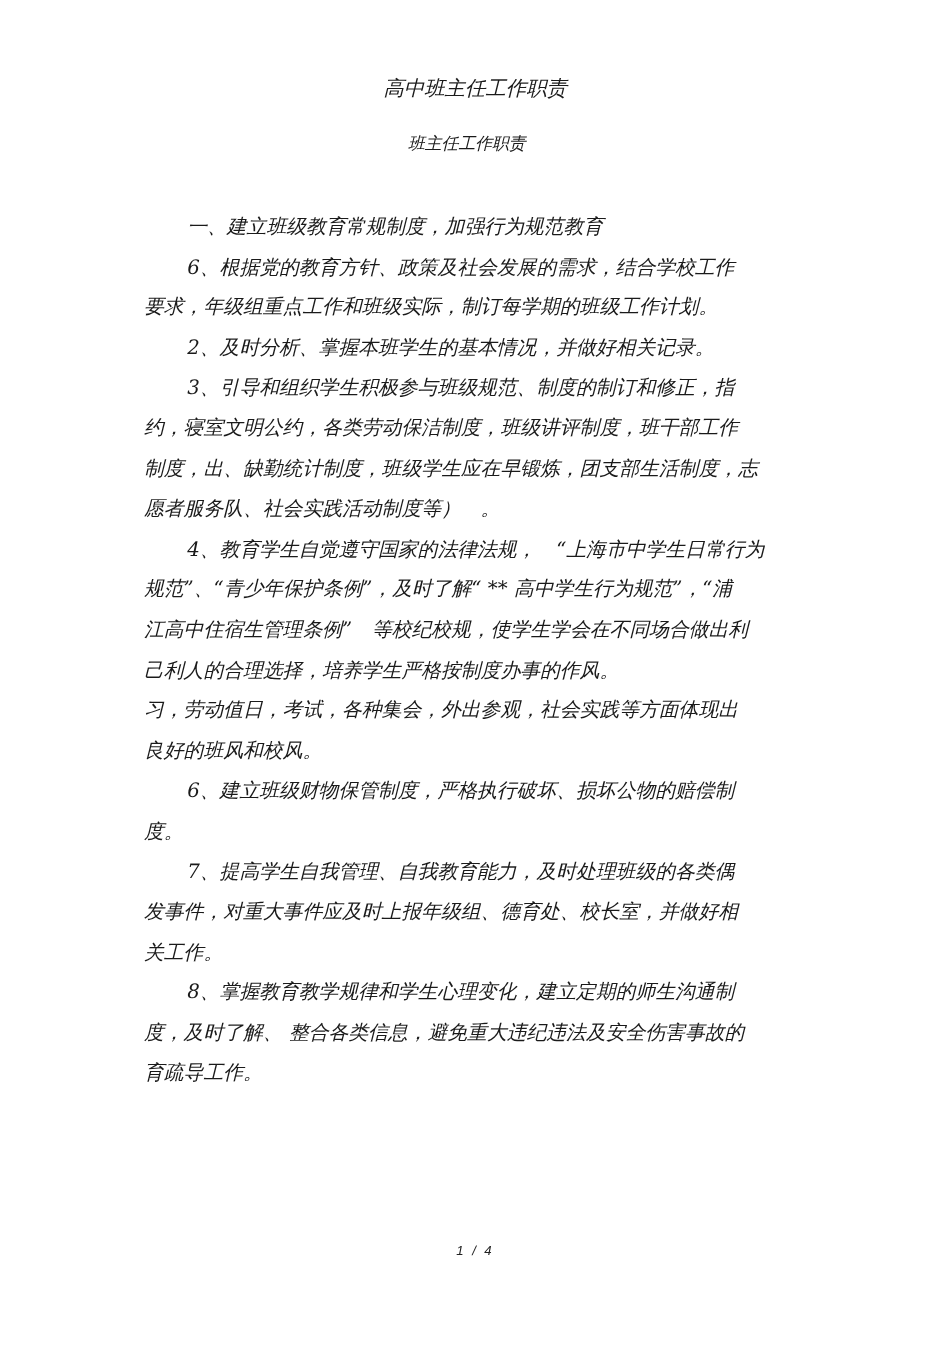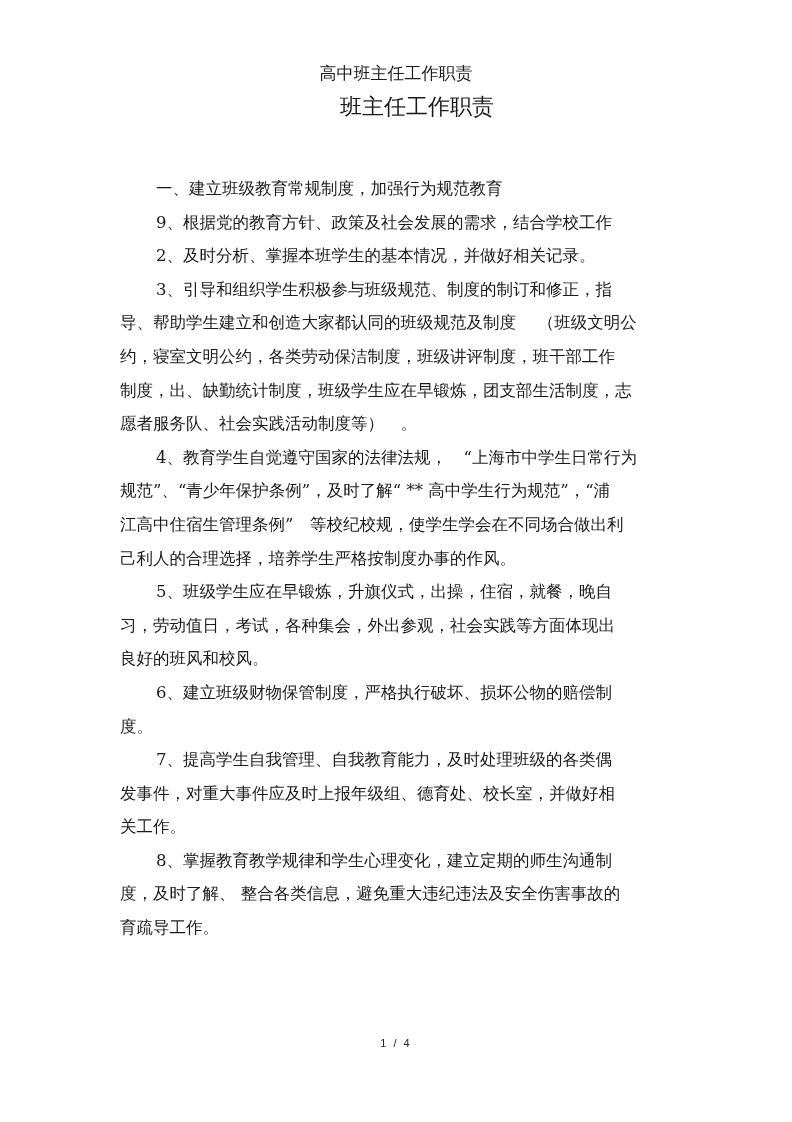--- a/index.html
+++ b/index.html
@@ -1,48 +1,47 @@
 <!DOCTYPE html>
 <html><head>
 <meta charset="utf-8">
 <style>
   html, body { margin: 0; padding: 0; background: #ffffff; }
   body { width: 792px; height: 1122px; position: relative; overflow: hidden;
          font-family: "DejaVu Serif", "Liberation Serif", serif; color: #1a1a1a; }
-  .page { position: absolute; left: 0; top: 0; width: 792px; height: 1122px; }
+  .page { position: absolute; left: 0; top: 0; width: 792px; height: 1122px; font-style: italic; }
   .title1 { position: absolute; top: 62px; left: 0; width: 792px; text-align: center;
             font-size: 17px; letter-spacing: 0px; }
-  .title2 { position: absolute; top: 92px; left: 340px; font-size: 22px; }
+  .title2 { position: absolute; top: 111px; left: 340px; font-size: 14px; }
   .body { position: absolute; top: 172px; left: 120px; width: 548px; }
   .line { height: 33.6px; line-height: 33.6px; font-size: 16.5px; white-space: nowrap; }
   .indent { padding-left: 36px; }
   .footer { position: absolute; top: 1037px; left: 0; width: 792px; text-align: center;
             font-family: "Liberation Sans", sans-serif; font-size: 11px; color: #222; letter-spacing: 2px; }
 </style>
 </head>
 <body>
 
 <div class="page">
   <div class="title1">高中班主任工作职责</div>
   <div class="title2">班主任工作职责</div>
 
   <div class="body">
     <div class="line indent">一、建立班级教育常规制度，加强行为规范教育</div>
-    <div class="line indent">9、根据党的教育方针、政策及社会发展的需求，结合学校工作</div>
+    <div class="line indent">6、根据党的教育方针、政策及社会发展的需求，结合学校工作</div>
+    <div class="line">要求，年级组重点工作和班级实际，制订每学期的班级工作计划。</div>
     <div class="line indent">2、及时分析、掌握本班学生的基本情况，并做好相关记录。</div>
     <div class="line indent">3、引导和组织学生积极参与班级规范、制度的制订和修正，指</div>
-    <div class="line">导、帮助学生建立和创造大家都认同的班级规范及制度　 （班级文明公</div>
     <div class="line">约，寝室文明公约，各类劳动保洁制度，班级讲评制度，班干部工作</div>
     <div class="line">制度，出、缺勤统计制度，班级学生应在早锻炼，团支部生活制度，志</div>
     <div class="line">愿者服务队、社会实践活动制度等）　。</div>
     <div class="line indent">4、教育学生自觉遵守国家的法律法规，　“上海市中学生日常行为</div>
     <div class="line">规范”、“青少年保护条例”，及时了解“ ** 高中学生行为规范”，“浦</div>
     <div class="line">江高中住宿生管理条例”　等校纪校规，使学生学会在不同场合做出利</div>
     <div class="line">己利人的合理选择，培养学生严格按制度办事的作风。</div>
-    <div class="line indent">5、班级学生应在早锻炼，升旗仪式，出操，住宿，就餐，晚自</div>
     <div class="line">习，劳动值日，考试，各种集会，外出参观，社会实践等方面体现出</div>
     <div class="line">良好的班风和校风。</div>
     <div class="line indent">6、建立班级财物保管制度，严格执行破坏、损坏公物的赔偿制</div>
     <div class="line">度。</div>
     <div class="line indent">7、提高学生自我管理、自我教育能力，及时处理班级的各类偶</div>
     <div class="line">发事件，对重大事件应及时上报年级组、德育处、校长室，并做好相</div>
     <div class="line">关工作。</div>
     <div class="line indent">8、掌握教育教学规律和学生心理变化，建立定期的师生沟通制</div>
     <div class="line">度，及时了解、 整合各类信息，避免重大违纪违法及安全伤害事故的</div>
     <div class="line">育疏导工作。</div>

